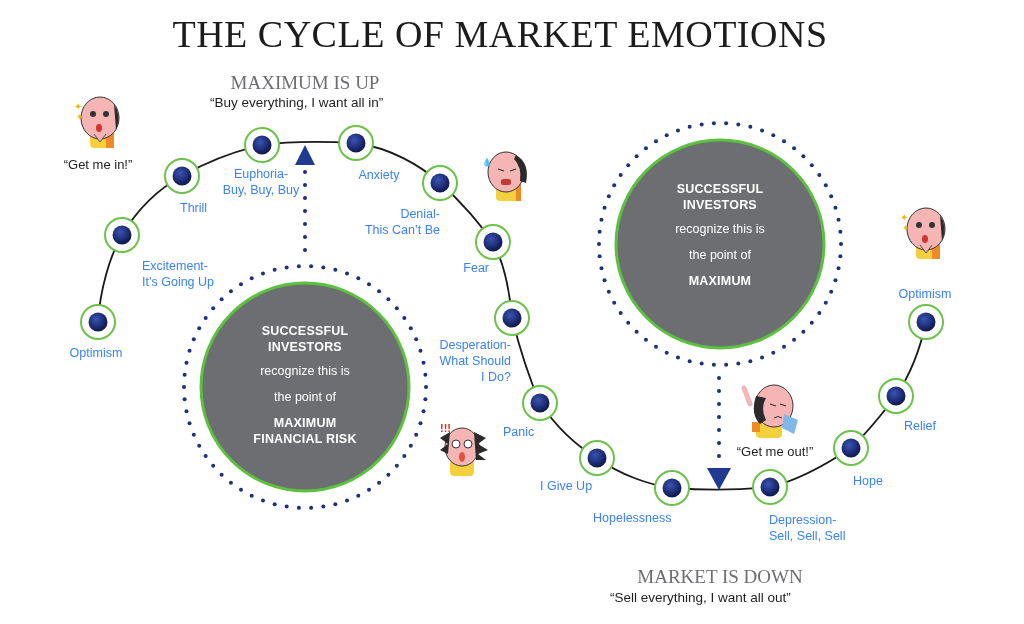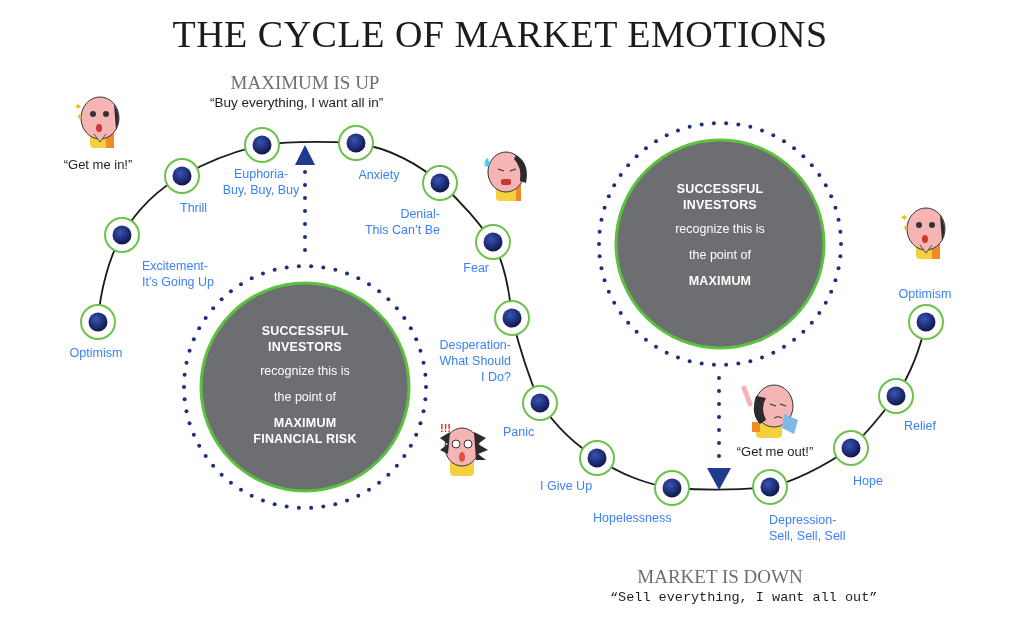--- a/index.html
+++ b/index.html
@@ -301,21 +301,21 @@
       <text x="-24" y="-2" font-size="9" fill="#f2b705">✦</text>
     </g>
   </svg>
 
   <div class="title serif">THE CYCLE OF MARKET EMOTIONS</div>
 
   <div class="mkt-head serif" style="left:195px;top:72px;width:220px;">MAXIMUM IS UP</div>
   <div class="mkt-quote" style="left:210px;top:95px;width:200px;">“Buy everything, I want all in”</div>
 
   <div class="mkt-head serif" style="left:600px;top:566px;width:240px;">MARKET IS DOWN</div>
-  <div class="mkt-quote" style="left:610px;top:590px;width:220px;font-family:Liberation Mono, monospace;">“Sell everything, I want all out”</div>
+  <div class="mkt-quote" style="left:610px;top:590px;width:220px;">“Sell everything, I want all out”</div>
 
   <div class="label c" style="left:96px;top:345px;">
     <div>Optimism</div>
   </div>
   <div class="label" style="left:122px;top:258px;margin-left:20px;">
     <div>Excitement-</div>
     <div>It’s Going Up</div>
   </div>
   <div class="label" style="left:180px;top:200px;">
     <div>Thrill</div>

